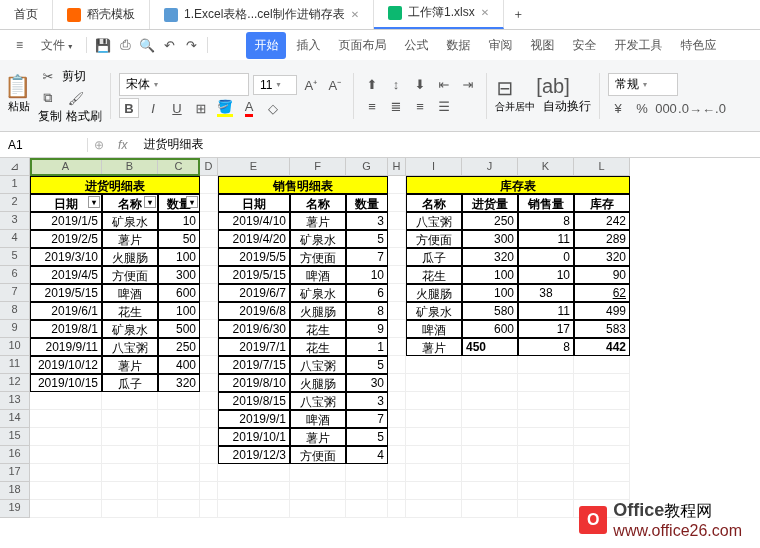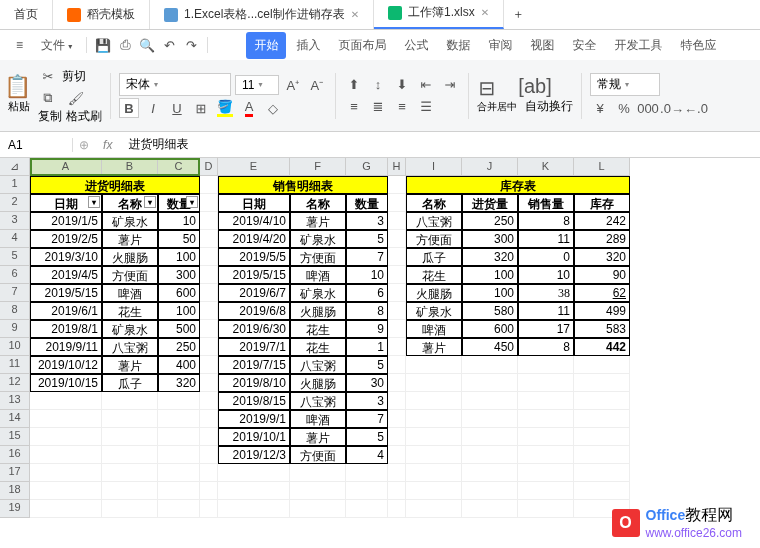--- a/index.html
+++ b/index.html
@@ -17,39 +17,39 @@
 .mb-btn.active{background:#417ff9;color:#fff;border-radius:3px}
 .mb-sep{width:1px;height:16px;background:#ddd;margin:0 4px}
 .toolbar{display:flex;background:#f5f6f7;padding:6px 8px;gap:8px;border-bottom:1px solid #d0d0d0;align-items:center}
 .tb-group{display:flex;flex-direction:column;gap:2px}
 .tb-row{display:flex;gap:4px;align-items:center}
 .tb-ico{width:20px;height:20px;display:flex;align-items:center;justify-content:center;color:#555;font-size:13px}
 .tb-sel{border:1px solid #ccc;background:#fff;padding:2px 6px;font-size:12px;display:flex;align-items:center;gap:4px}
 .tb-sel .arr{font-size:8px;color:#888}
 .tb-vsep{width:1px;height:46px;background:#ddd}
 .cellbar{display:flex;align-items:center;height:26px;border-bottom:1px solid #d0d0d0;background:#fff}
-.cellref{width:73px;padding:0 8px;border-right:1px solid #ddd;font-size:12px}
+.cellref{width:88px;padding:0 8px;border-right:1px solid #ddd;font-size:12px}
 .fxico{padding:0 8px;color:#888;font-style:italic}
 .fxval{padding:0 8px;font-size:12px}
 .sheet{position:relative;overflow:auto;background:#fff}
 .grid{display:grid;grid-template-columns:30px 72px 56px 42px 18px 72px 56px 42px 18px 56px 56px 56px 56px;font-size:12px}
 .hdr{background:#e8ebed;border-right:1px solid #ccc;border-bottom:1px solid #ccc;text-align:center;padding:2px 0;color:#555;font-size:11px}
 .hdr.sel{background:#d6e6c3}
 .rowh{background:#e8ebed;border-right:1px solid #ccc;border-bottom:1px solid #ccc;text-align:center;padding:1px 0;color:#555;font-size:11px}
 .cell{border-right:1px solid #eee;border-bottom:1px solid #eee;padding:1px 3px;height:18px;text-align:right;overflow:hidden;white-space:nowrap}
 .cell.c{text-align:center}
 .yhdr{background:#ffff00;font-weight:bold;text-align:center;border:1px solid #000}
 .thdr{background:#fff;font-weight:bold;text-align:center;border:1px solid #000;position:relative}
 .thdr .filt{position:absolute;right:1px;top:1px;width:12px;height:12px;border:1px solid #999;font-size:8px;display:flex;align-items:center;justify-content:center;background:#fff}
 .bord{border:1px solid #000}
 .selbox{position:absolute;border:2px solid #4a8a2a;pointer-events:none}
 .watermark{position:absolute;right:18px;bottom:8px;display:flex;align-items:center;gap:6px;font-size:16px}
 .watermark .logo{width:28px;height:28px;background:#e33;border-radius:3px;display:flex;align-items:center;justify-content:center;color:#fff;font-weight:bold}
-.watermark .txt b{color:#3b82f6;font-size:14px}
-.watermark .url{font-size:12px;color:#8b5cf6}
+.watermark .txt b{color:#404040;font-size:18px}
+.watermark .url{font-size:16px;color:#7f1d1d}
 </style>
 </head>
 <body>
 
 <div class="tabs">
   <div class="tab">
       <span>首页</span>
     </div>
   <div class="tab">
       <span class="ico d"></span>
@@ -102,21 +102,21 @@
         <span>剪切</span>
       </div>
     <div class="tb-row">
         <span><span class="tb-ico">⧉</span><span>复制</span></span>
     <span><span class="tb-ico">🖌</span><span>格式刷</span></span>
       </div>
   </div>
   <div class="tb-vsep"></div>
   <div class="tb-group">
     <div class="tb-row">
-      <div class="tb-sel" style="width:112px">
+      <div class="tb-sel" style="width:130px">
           <span>宋体</span>
           <span class="arr">▾</span>
         </div>
       <div class="tb-sel" style="width:44px">
           <span>11</span>
           <span class="arr">▾</span>
         </div>
       <span class="tb-ico">A⁺</span>
       <span class="tb-ico">A⁻</span>
     </div>
@@ -272,21 +272,21 @@
       <div class="cell bord">2019/5/15</div>
       <div class="cell bord c">啤酒</div>
       <div class="cell bord">600</div>
       <div class="cell"></div>
       <div class="cell bord">2019/6/7</div>
       <div class="cell bord c">矿泉水</div>
       <div class="cell bord">6</div>
       <div class="cell"></div>
       <div class="cell bord c" style="text-align: center;">火腿肠</div>
       <div class="cell bord" style="text-align: right;">100</div>
-      <div class="cell bord" style="text-align: right; font-family: Liberation Serif, serif;">38</div>
+      <div class="cell bord" style="text-align: center;">38</div>
       <div class="cell bord" style="text-align: right; text-decoration: underline;">62</div>
       <div class="rowh">8</div>
       <div class="cell bord">2019/6/1</div>
       <div class="cell bord c">花生</div>
       <div class="cell bord">100</div>
       <div class="cell"></div>
       <div class="cell bord">2019/6/8</div>
       <div class="cell bord c">火腿肠</div>
       <div class="cell bord">8</div>
       <div class="cell"></div>
@@ -310,21 +310,21 @@
       <div class="rowh">10</div>
       <div class="cell bord">2019/9/11</div>
       <div class="cell bord c">八宝粥</div>
       <div class="cell bord">250</div>
       <div class="cell"></div>
       <div class="cell bord">2019/7/1</div>
       <div class="cell bord c">花生</div>
       <div class="cell bord">1</div>
       <div class="cell"></div>
       <div class="cell bord c" style="text-align: center;">薯片</div>
-      <div class="cell bord" style="text-align: right;">450</div>
+      <div class="cell bord" style="text-align: left; font-weight: bold;">450</div>
       <div class="cell bord" style="text-align: right;">8</div>
       <div class="cell bord" style="text-align: right; font-weight: bold;">442</div>
       <div class="rowh">11</div>
       <div class="cell bord">2019/10/12</div>
       <div class="cell bord c">薯片</div>
       <div class="cell bord">400</div>
       <div class="cell"></div>
       <div class="cell bord">2019/7/15</div>
       <div class="cell bord c">八宝粥</div>
       <div class="cell bord">5</div>

